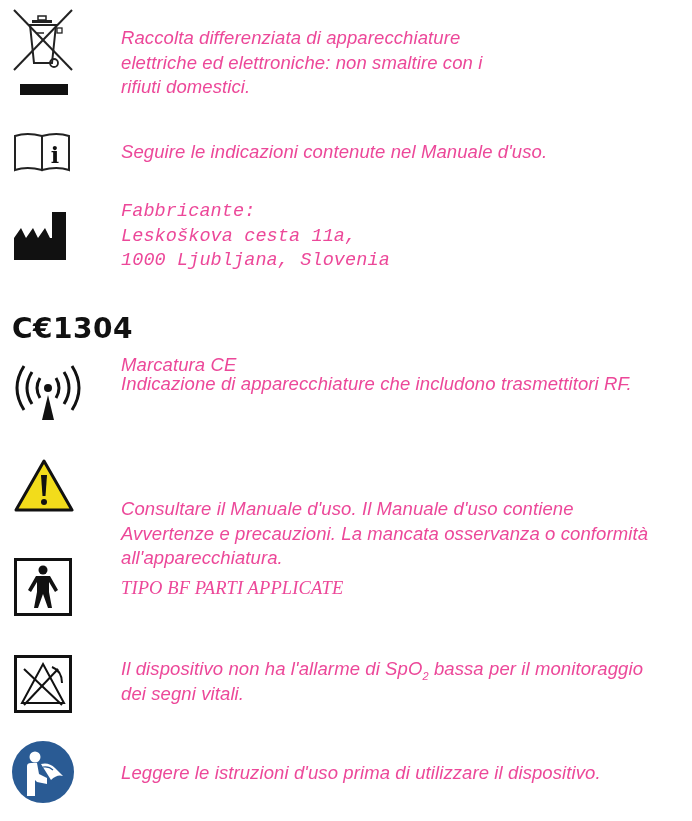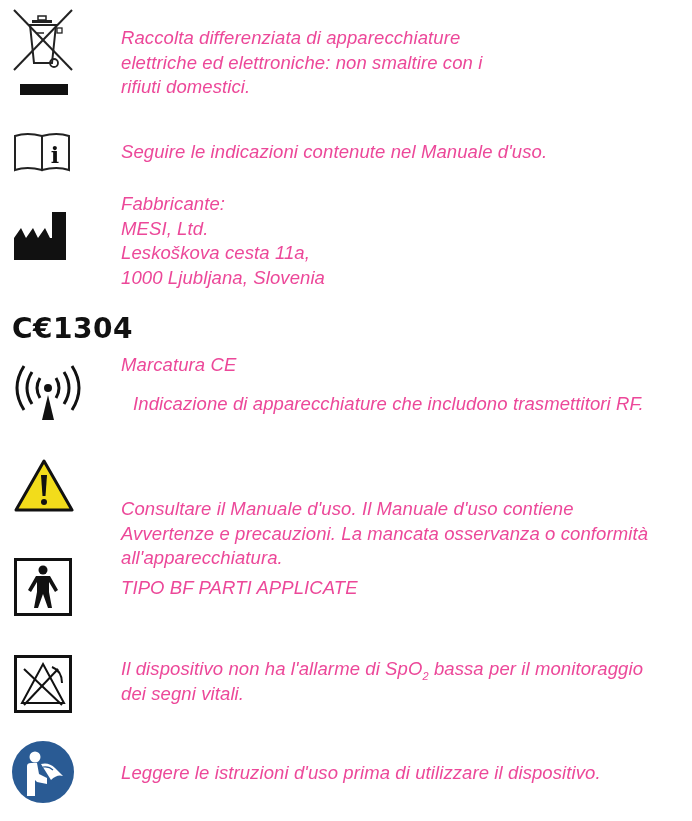--- a/index.html
+++ b/index.html
@@ -84,23 +84,22 @@
     <span class="line">Seguire le indicazioni contenute nel Manuale d'uso.</span>
   </div>
 </div>
 
 <div class="row" style="top:192px;">
   <span class="icon" style="left:14px; top:20px;">
     <svg width="54" height="48" viewBox="0 0 54 48">
       <path d="M0 48 L0 26 L7 16 L12 26 L19 16 L24 26 L31 16 L36 26 L38 26 L38 0 L52 0 L52 48 Z" fill="#111"></path>
     </svg>
   </span>
-  <div class="text" style="top:0;">
+  <div class="text" style="top:8px;font-family:Liberation Mono, monospace;">
     <span class="line">Fabbricante:</span>
-    <span class="line">MESI, Ltd.</span>
     <span class="line">Leskoškova cesta 11a,</span>
     <span class="line">1000 Ljubljana, Slovenia</span>
   </div>
 </div>
 
 <div class="row" style="top:314px;">
   <span class="ce-mark">C€1304</span>
   <div class="text" style="top:3px;margin-top:36px;">
     <span class="line">Marcatura CE</span>
   </div>
@@ -112,21 +111,21 @@
       <circle cx="34" cy="24" r="4" fill="#111"></circle>
       <path d="M26 14 Q20 24 26 34" fill="none" stroke="#111" stroke-width="3"></path>
       <path d="M42 14 Q48 24 42 34" fill="none" stroke="#111" stroke-width="3"></path>
       <path d="M18 8 Q8 24 18 40" fill="none" stroke="#111" stroke-width="3"></path>
       <path d="M50 8 Q60 24 50 40" fill="none" stroke="#111" stroke-width="3"></path>
       <path d="M10 2 Q-4 24 10 46" fill="none" stroke="#111" stroke-width="3"></path>
       <path d="M58 2 Q72 24 58 46" fill="none" stroke="#111" stroke-width="3"></path>
       <path d="M34 31 L40 56 L28 56 Z" fill="#111"></path>
     </svg>
   </span>
-  <div class="text" style="top:28px;margin-left:12px;">
+  <div class="text" style="top:8px;">
     <span class="line">Indicazione di apparecchiature che includono trasmettitori RF.</span>
   </div>
 </div>
 
 <div class="row" style="top:450px;">
   <span class="icon" style="left:13px; top:8px;">
     <svg width="62" height="56" viewBox="0 0 62 56">
       <path d="M31 3 L59 52 L3 52 Z" fill="#f2dc1b" stroke="#111" stroke-width="3" stroke-linejoin="round"></path>
       <path d="M28 17 L34 17 L32.5 38 L29.5 38 Z" fill="#111"></path>
       <circle cx="31" cy="44" r="3" fill="#111"></circle>
@@ -140,21 +139,21 @@
 </div>
 
 <div class="row" style="top:558px;">
   <span class="icon" style="left:14px; top:0;">
     <svg width="58" height="58" viewBox="0 0 58 58">
       <rect x="1.5" y="1.5" width="55" height="55" fill="#fff" stroke="#111" stroke-width="3"></rect>
       <circle cx="29" cy="12" r="4.5" fill="#111"></circle>
       <path d="M22 18 L36 18 L44 32 L41 34 L35 24 L35 34 L38 50 L34 50 L29 36 L24 50 L20 50 L23 34 L23 24 L17 34 L14 32 Z" fill="#111"></path>
     </svg>
   </span>
-  <div class="text" style="top:18px;">
+  <div class="text" style="top:18px;font-family:Liberation Serif, serif;">
     <span class="line">TIPO BF PARTI APPLICATE</span>
   </div>
 </div>
 
 <div class="row" style="top:653px;">
   <span class="icon" style="left:14px; top:2px;">
     <svg width="58" height="58" viewBox="0 0 58 58">
       <rect x="1.5" y="1.5" width="55" height="55" fill="#fff" stroke="#111" stroke-width="3"></rect>
       <path d="M29 9 L50 48 L8 48 Z" fill="none" stroke="#111" stroke-width="2"></path>
       <line x1="10" y1="14" x2="48" y2="50" stroke="#111" stroke-width="2"></line>

